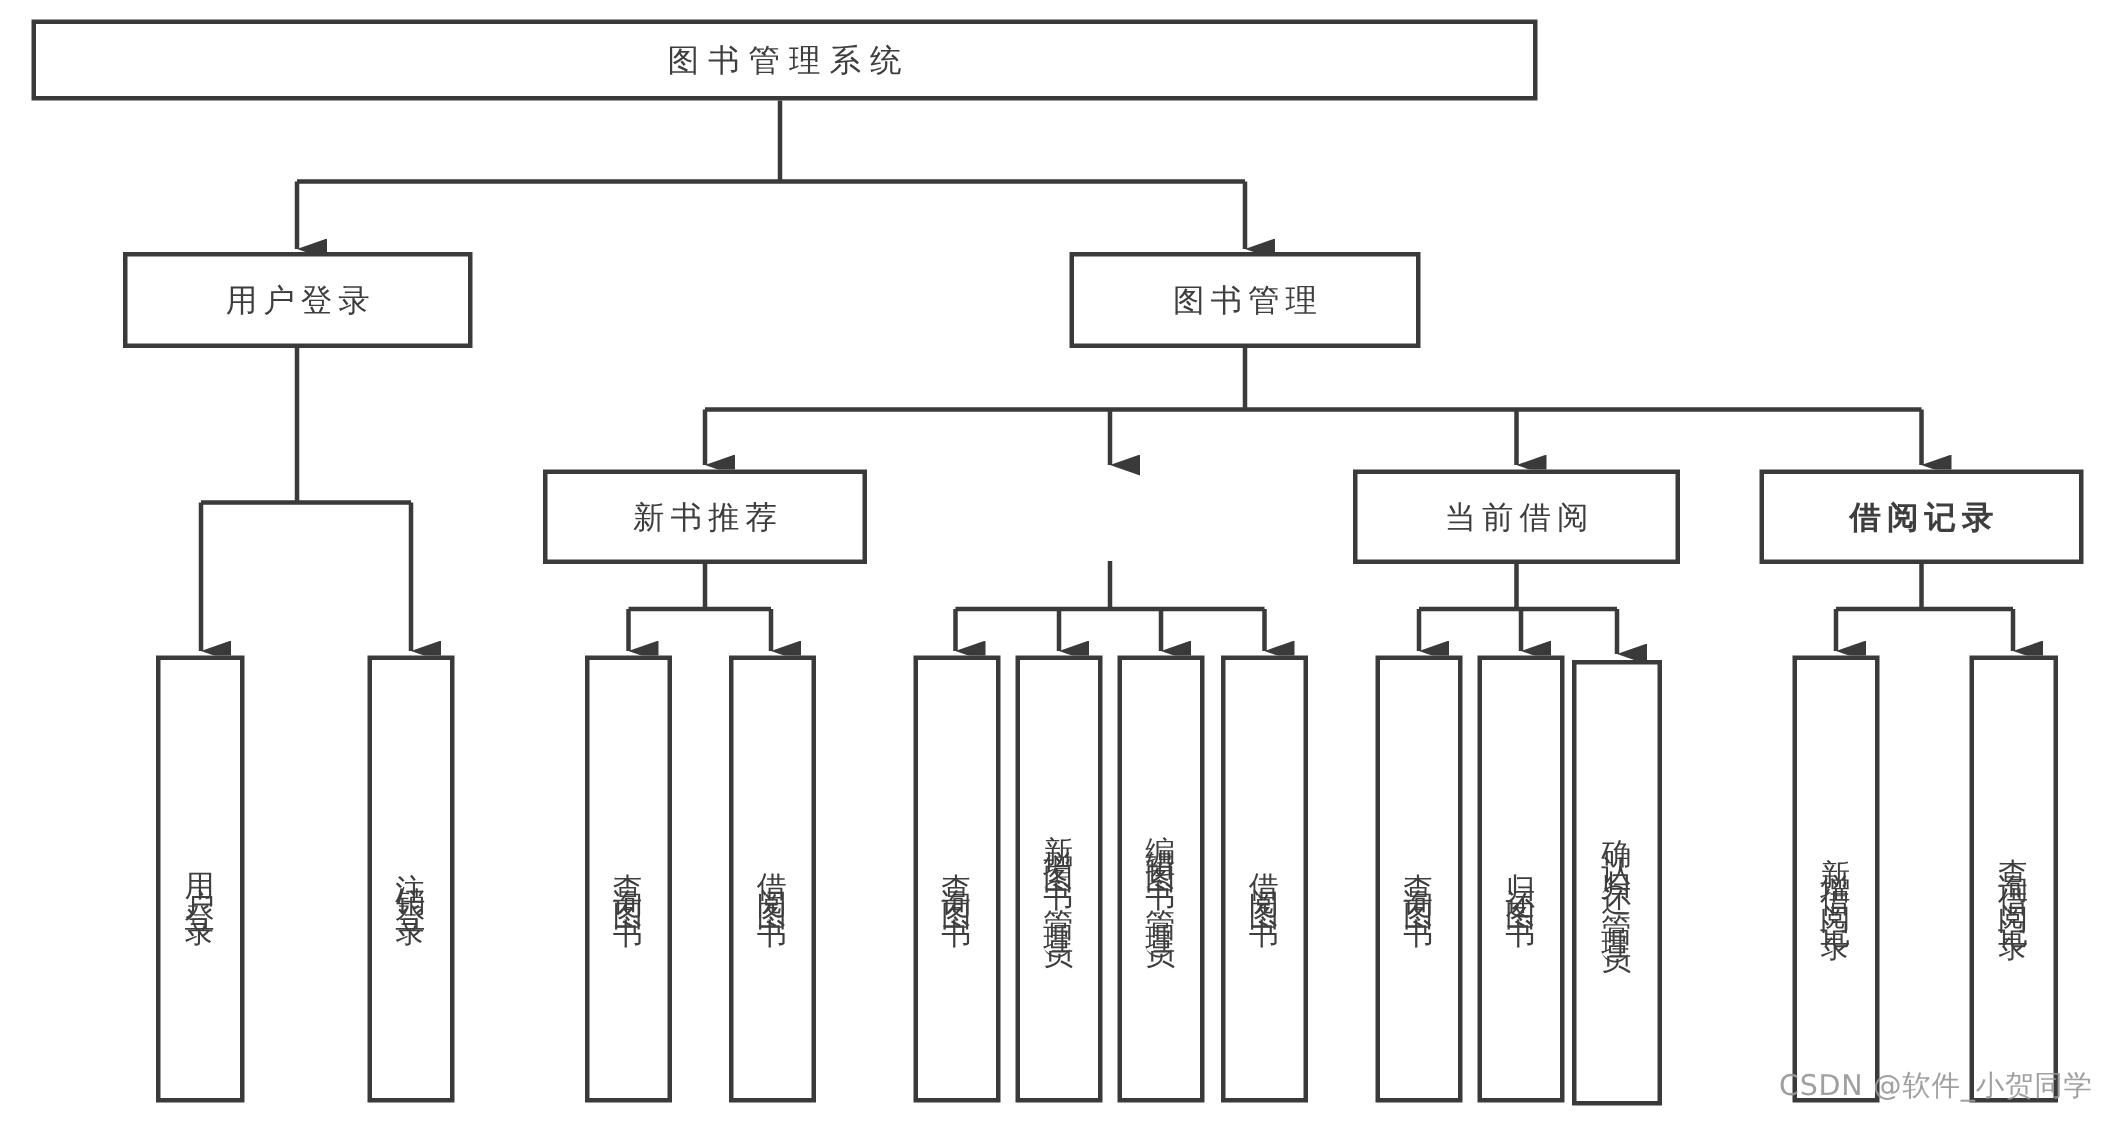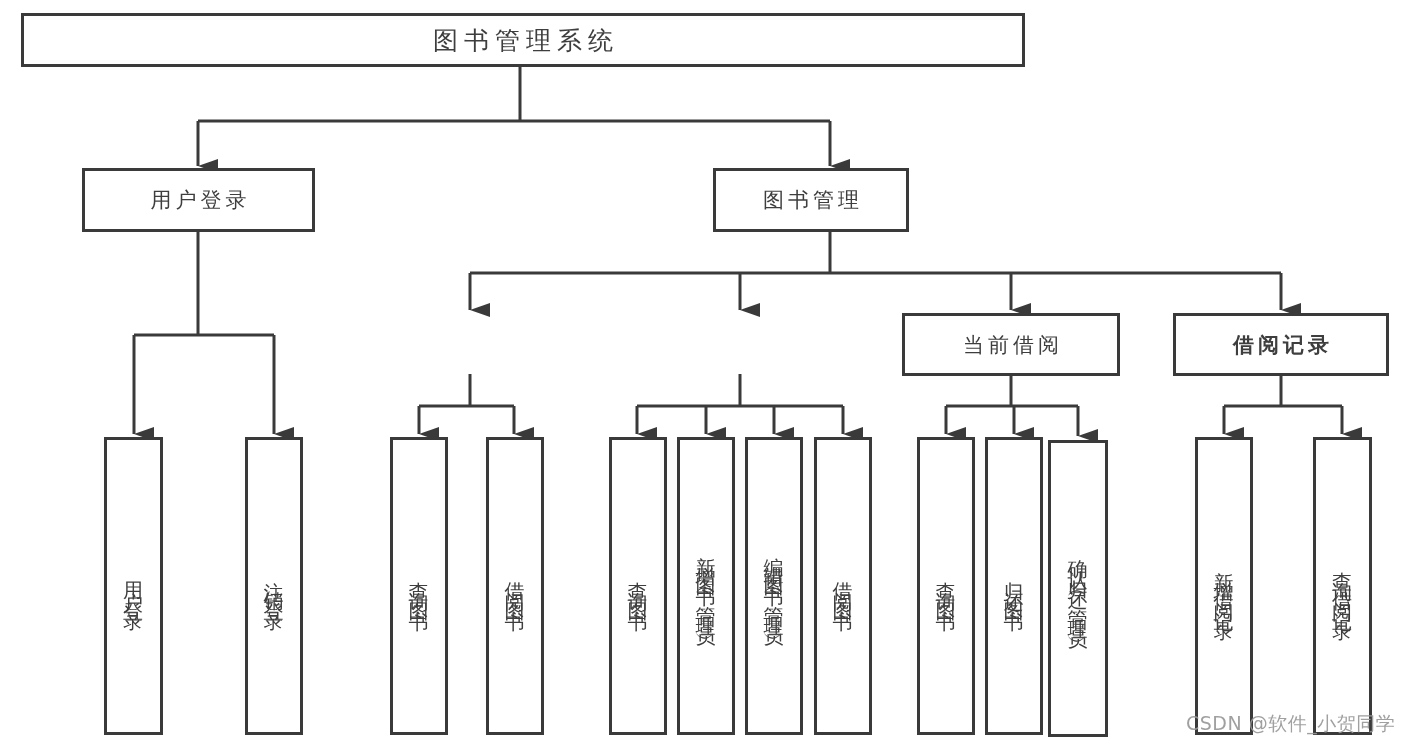--- a/index.html
+++ b/index.html
@@ -21,21 +21,21 @@
     box-sizing: border-box;
     border: 3px solid #3a3a3a;
     background: #ffffff;
     display: flex;
     align-items: center;
     justify-content: center;
     color: #3e3e3e;
     z-index: 2;
     text-align: center;
   }
-  .root-node   { font-size: 25px; letter-spacing: 6px; text-indent: 6px; text-align: right; }
+  .root-node   { font-size: 21px; letter-spacing: 6px; text-indent: 6px; text-align: right; }
   .branch-node { font-size: 21px; letter-spacing: 4px; text-indent: 4px; }
   .leaf-node {
     font-size: 20px;
     letter-spacing: 10px;
     writing-mode: vertical-rl;
     text-orientation: mixed;
     line-height: 1;
   }
   .leaf-node span { display: inline-block; }
   .watermark {
@@ -97,24 +97,27 @@
     </g>
   </svg>
 
   <div class="node root-node" style="left:21px; top:13px; width:1004px; height:54px;">
     <span>图书管理系统</span>
   </div>
 
   <div class="node branch-node" style="left:82px; top:168px; width:233px; height:64px;">
     <span>用户登录</span>
   </div>
-  <div class="node branch-node" style="left:713px; top:168px; width:196px; height:64px;">
+  <div class="node branch-node" style="left:713px; top:168px; width:234px; height:64px;">
     <span>图书管理</span>
   </div>
 
+  <div class="node branch-node" style="left:362px; top:313px; width:216px; height:63px;">
+    <span>新书推荐</span>
+  </div>
   <div class="node branch-node" style="left:902px; top:313px; width:218px; height:63px;">
     <span>当前借阅</span>
   </div>
   <div class="node branch-node" style="left:1173px; top:313px; width:216px; height:63px;font-weight:bold;">
     <span>借阅记录</span>
   </div>
 
   <div class="node leaf-node" style="left:104px; top:437px; width:59px; height:298px;">
     <span>用户登录</span>
   </div>

